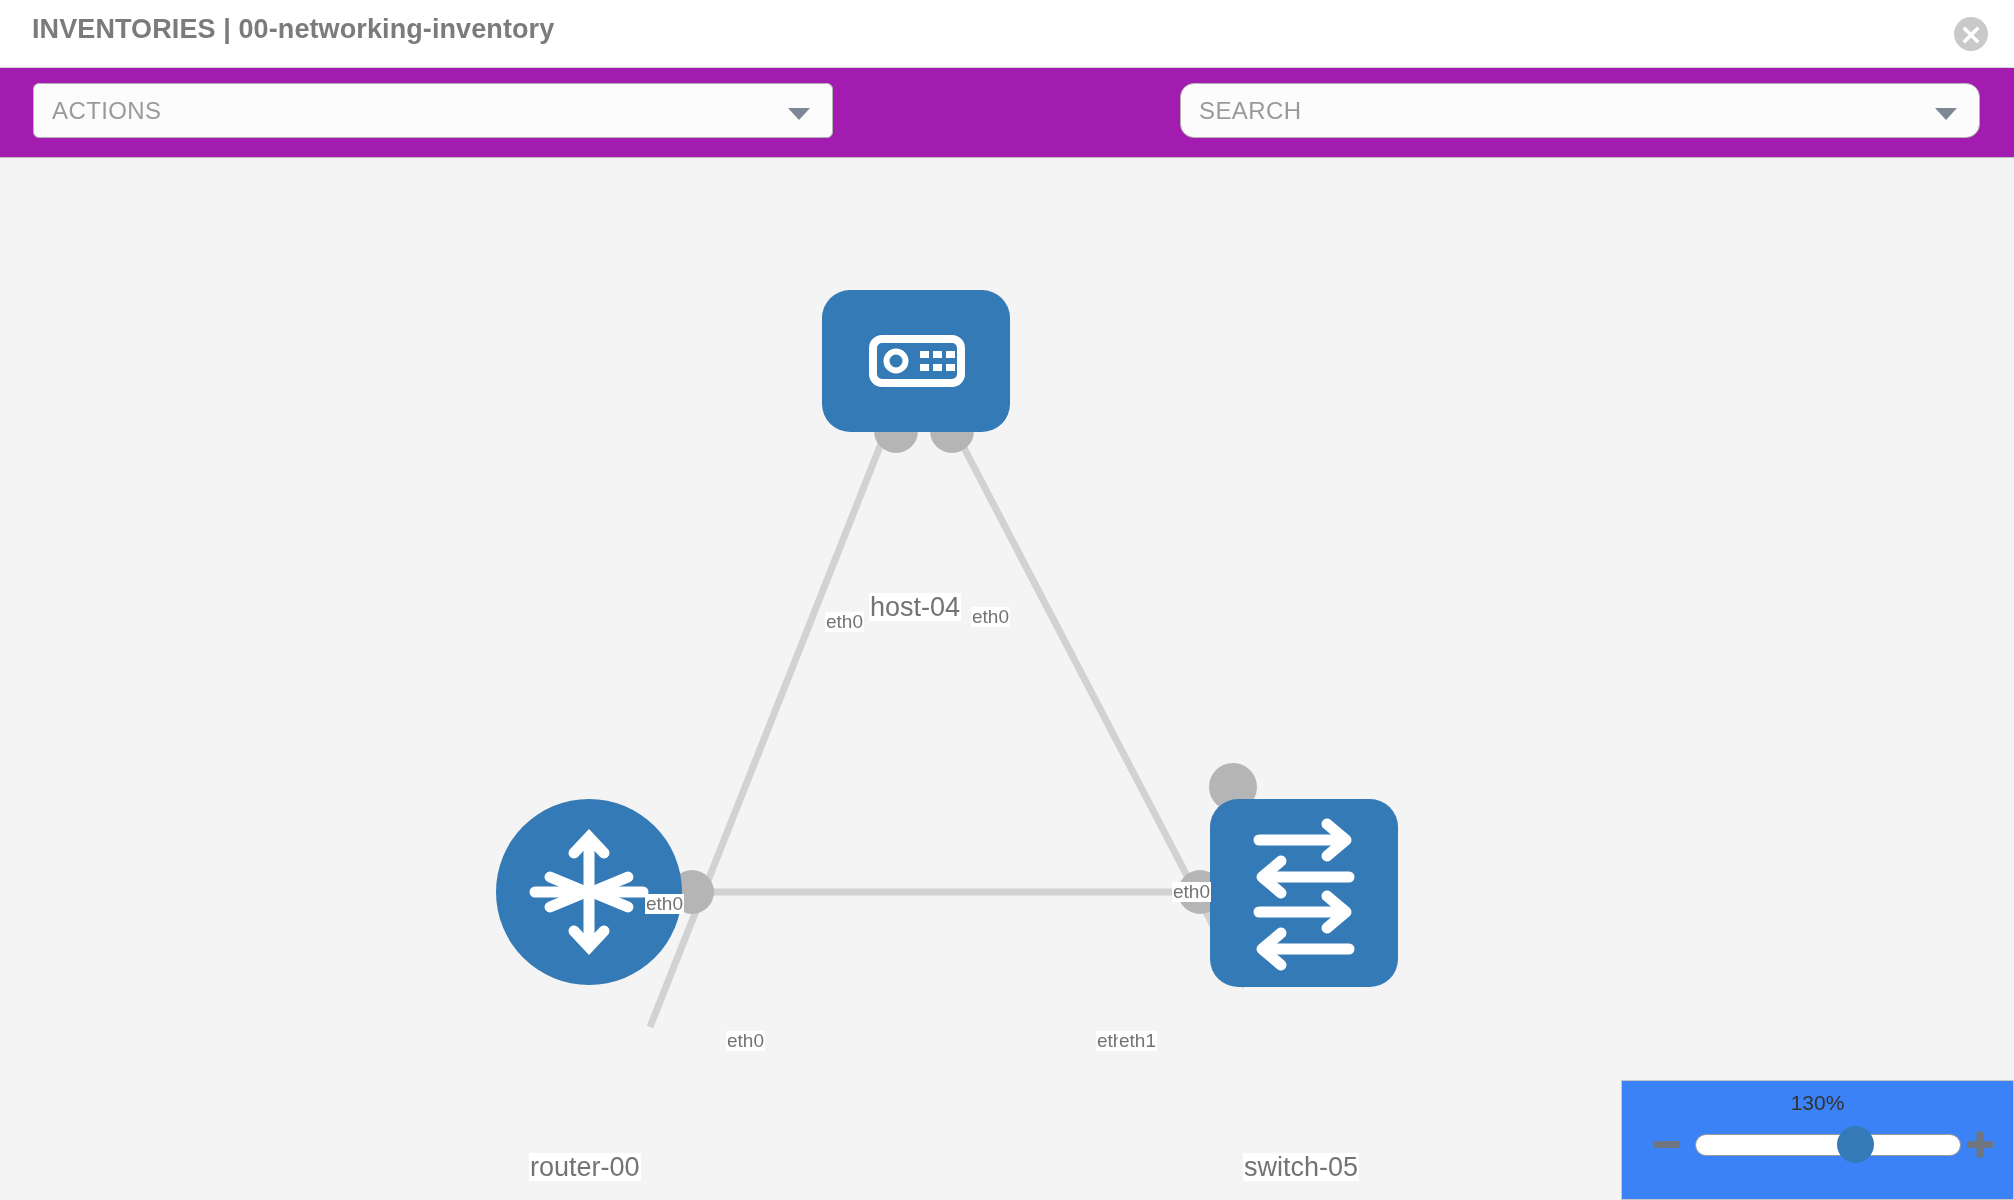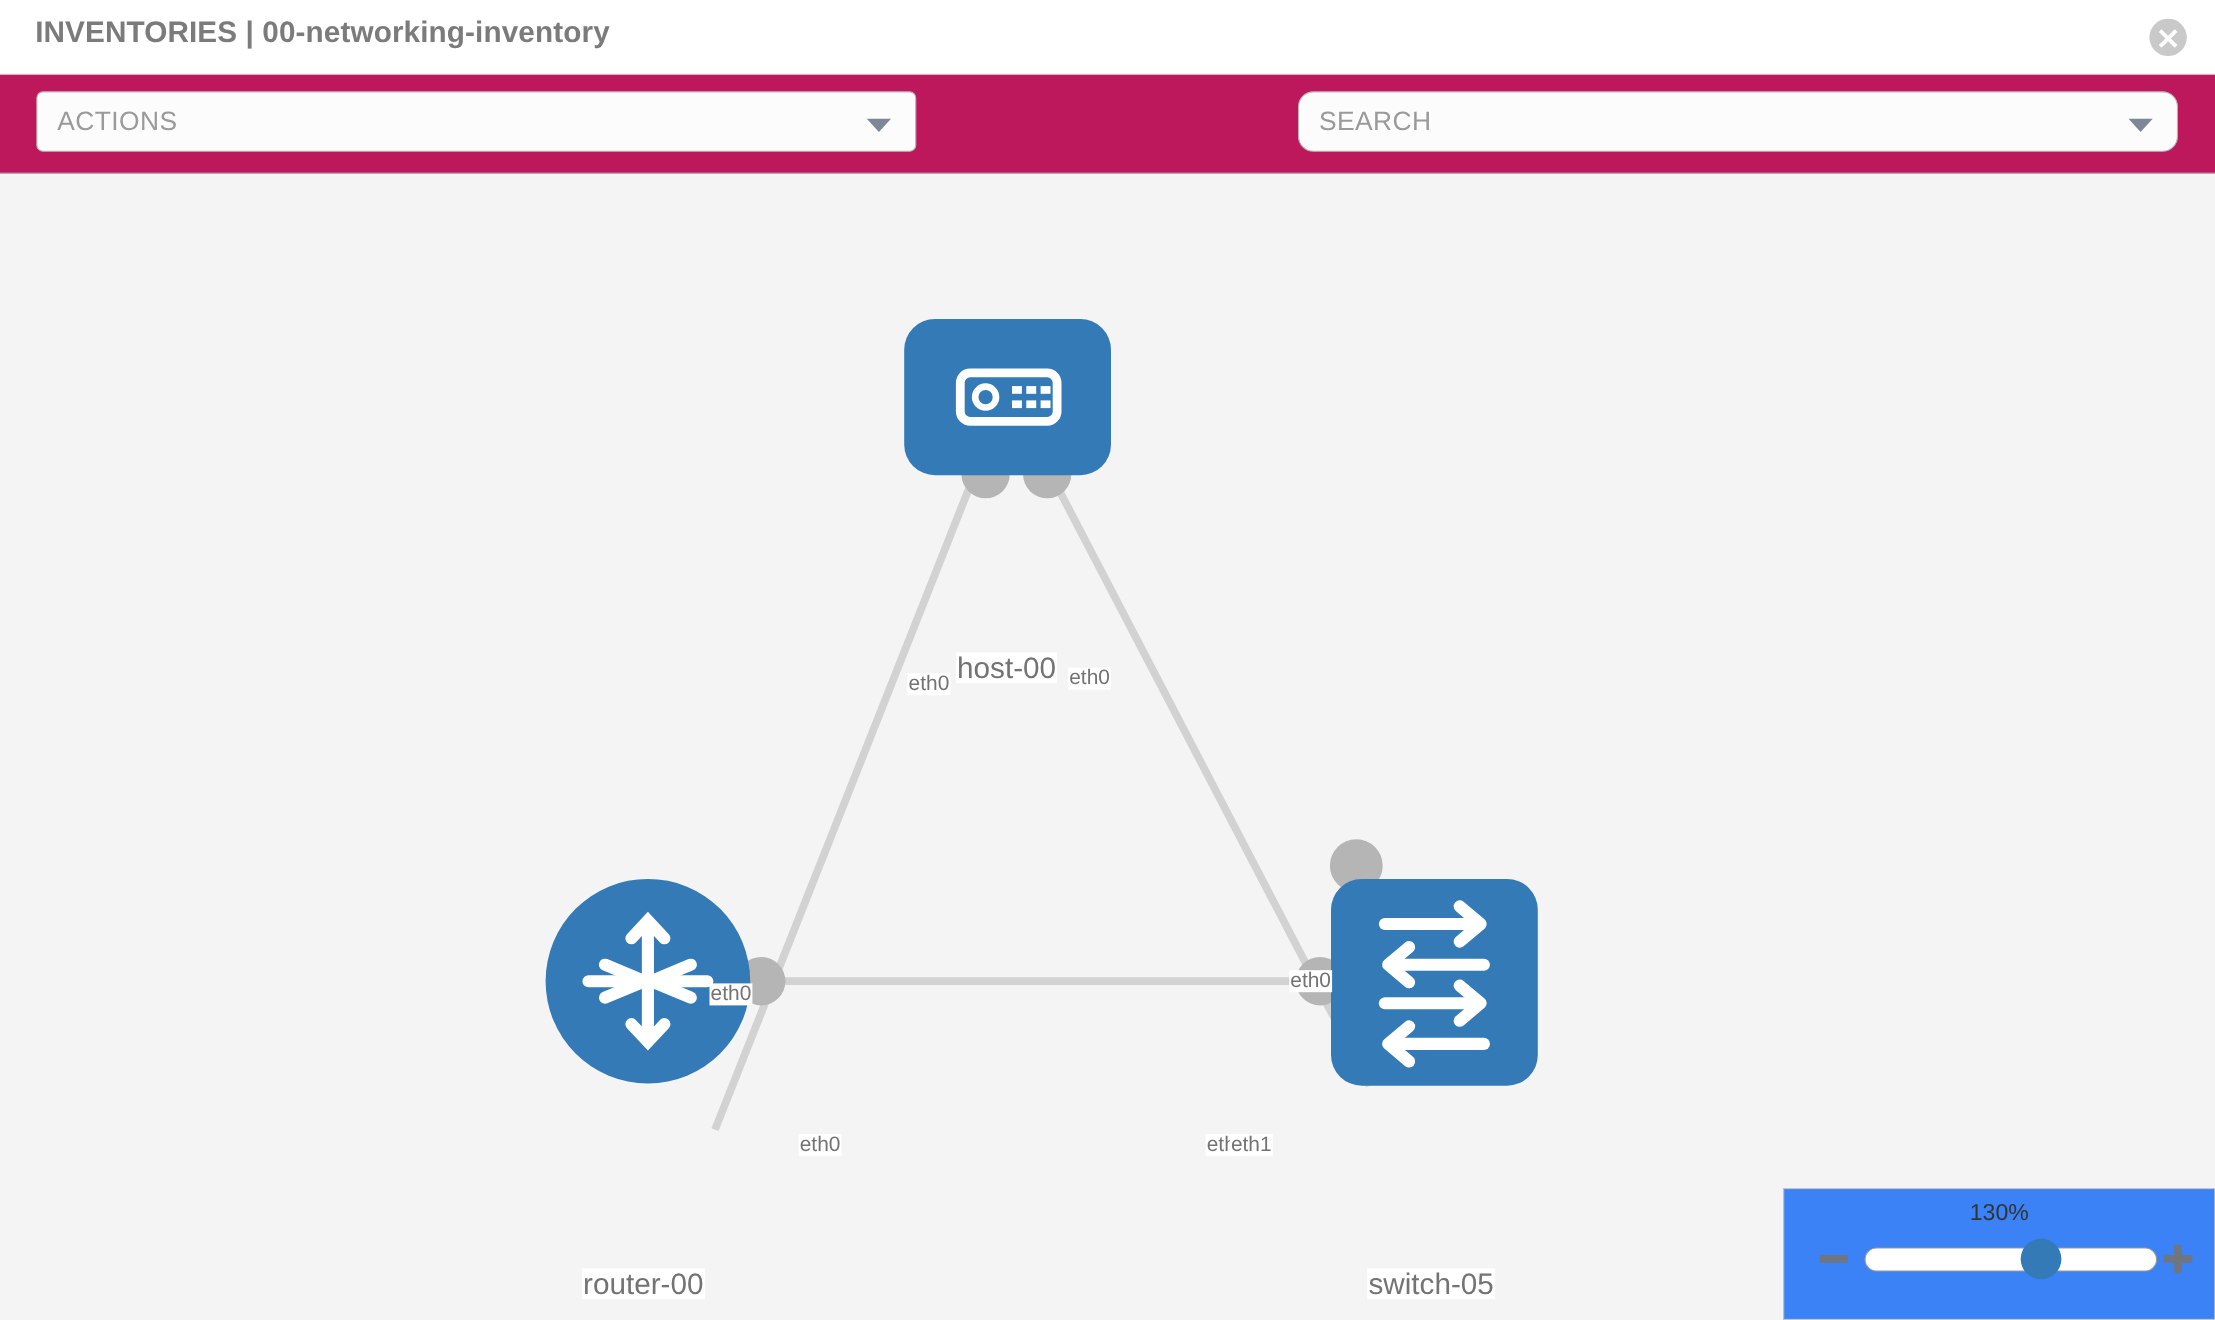--- a/index.html
+++ b/index.html
@@ -49,21 +49,21 @@
     cursor: pointer;
   }
   .close-btn svg { display: block; }
 
   
   .toolbar {
     position: absolute;
     top: 68px; left: 0;
     width: 2014px;
     height: 90px;
-    background: #be185d;
+    background: #a21caf;
     border-bottom: 1px solid #bfbfbf;
     padding-left: 20px;
   }
   .actions-select {
     position: absolute;
     left: 33px; top: 15px;
     width: 800px; height: 55px;
     background: #fcfcfc;
     border: 1px solid #b4b4b4;
     border-radius: 6px;
@@ -293,21 +293,21 @@
     </svg>
 
     <div class="lbl lbl-if" style="left:825px; top:453px;">eth0</div>
     <div class="lbl lbl-if" style="left:971px; top:448px;">eth0</div>
     <div class="lbl lbl-if" style="left:645px; top:735px;">eth0</div>
     <div class="lbl lbl-if" style="left:1172px; top:723px;">eth0</div>
     <div class="lbl lbl-if" style="left:726px; top:872px;">eth0</div>
     <div class="lbl lbl-if" style="left:1096px; top:872px;">eth0</div>
     <div class="lbl lbl-if" style="left:1118px; top:872px;">eth1</div>
 
-    <div class="lbl lbl-node" style="left:869px; top:434px;">host-00</div>
+    <div class="lbl lbl-node" style="left:869px; top:434px;">host-04</div>
     <div class="lbl lbl-node" style="left:529px; top:994px;">router-00</div>
     <div class="lbl lbl-node" style="left:1243px; top:994px;">switch-05</div>
   </div>
 
   <div class="zoom-panel">
     <div class="zoom-value">130%</div>
 
     <div class="zoom-minus">
       <svg width="34" height="34" viewBox="0 0 34 34">
         <rect x="4" y="14" width="26" height="7" rx="1.5" fill="#6f7680"></rect>

